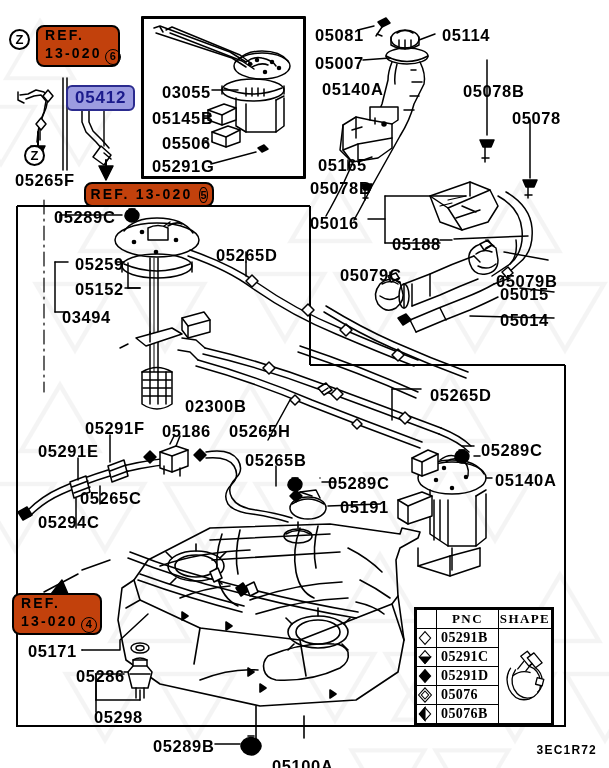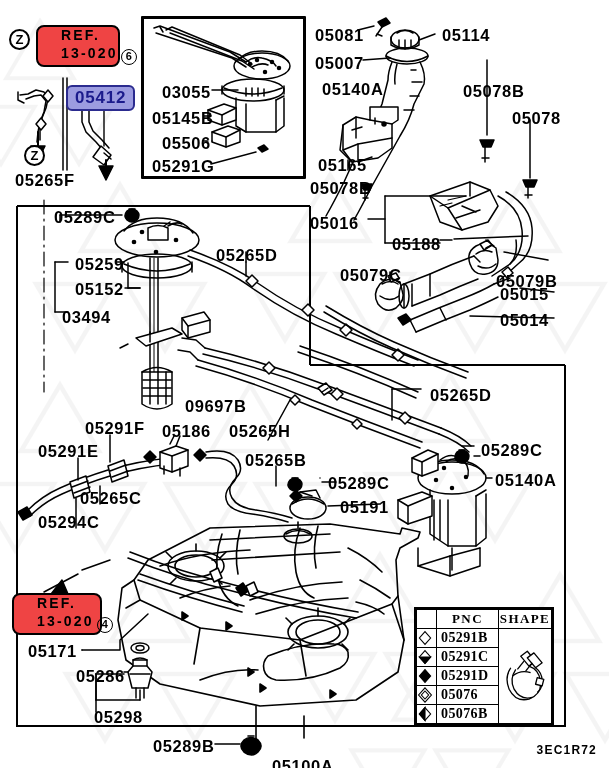--- a/index.html
+++ b/index.html
@@ -17,23 +17,23 @@
        font-family:"Liberation Sans","DejaVu Sans",sans-serif;}
 
   
   .hl{position:absolute;background:#9c9ce0;border:2px solid #2b2b8f;
       color:#1b1b8c;font-size:17px;font-weight:700;letter-spacing:.8px;
       padding:2px 7px 3px 7px;line-height:1;white-space:nowrap;
       box-sizing:border-box;}
 
   
   .refbox{position:absolute;border:2px solid #000;border-radius:8px;
-          background:#ef4444;box-sizing:border-box;
+          background:#c2410c;box-sizing:border-box;
           display:flex;flex-direction:column;justify-content:center;
-          padding:2px 23px;}
+          padding:2px 7px;}
   .refbox .rline{font-size:14px;font-weight:700;letter-spacing:2.2px;
                  line-height:1.25;white-space:nowrap;
                  font-family:"Liberation Sans","DejaVu Sans",sans-serif;}
   .refbox.onerow{flex-direction:row;align-items:center;gap:4px;}
 
   
   .circ{display:inline-flex;align-items:center;justify-content:center;
         width:16px;height:16px;border:1.6px solid #000;border-radius:50%;
         font-size:11px;font-weight:700;letter-spacing:0;vertical-align:-2px;
         margin-left:3px;box-sizing:border-box;}
@@ -608,20 +608,24 @@
 
   <div class="refbox" style="left:36px;top:25px;width:84px;height:42px;">
     <div class="rline">REF.</div>
     <div class="rline">
       <span>13-020</span><span class="circ">6</span>
     </div>
   </div>
 
   <div class="zmark" style="left:24px;top:145px;">Z</div>
 
+  <div class="refbox onerow" style="left:84px;top:182px;width:130px;height:25px;">
+    <div class="rline">REF. 13-020</div>
+    <span class="circ">5</span>
+  </div>
 
   <div class="refbox" style="left:12px;top:593px;width:90px;height:42px;">
     <div class="rline">REF.</div>
     <div class="rline">
       <span>13-020</span><span class="circ">4</span>
     </div>
   </div>
 
   <div id="labels-layer">
       <div class="hl" style="left: 66px; top: 85px; border-radius: 6px;">05412</div>
@@ -642,21 +646,21 @@
       <div class="lbl" style="left: 392px; top: 236px;">05188</div>
       <div class="lbl" style="left: 496px; top: 273px;">05079B</div>
       <div class="lbl" style="left: 340px; top: 267px;">05079C</div>
       <div class="lbl" style="left: 500px; top: 286px;">05015</div>
       <div class="lbl" style="left: 500px; top: 312px;">05014</div>
       <div class="lbl" style="left: 54px; top: 209px;">05289C</div>
       <div class="lbl" style="left: 75px; top: 256px;">05259</div>
       <div class="lbl" style="left: 75px; top: 281px;">05152</div>
       <div class="lbl" style="left: 62px; top: 309px;">03494</div>
       <div class="lbl" style="left: 216px; top: 247px;">05265D</div>
-      <div class="lbl" style="left: 185px; top: 398px;">09697B</div>
+      <div class="lbl" style="left: 185px; top: 398px;">02300B</div>
       <div class="lbl" style="left: 430px; top: 387px;">05265D</div>
       <div class="lbl" style="left: 85px; top: 420px;">05291F</div>
       <div class="lbl" style="left: 162px; top: 423px;">05186</div>
       <div class="lbl" style="left: 229px; top: 423px;">05265H</div>
       <div class="lbl" style="left: 38px; top: 443px;">05291E</div>
       <div class="lbl" style="left: 245px; top: 452px;">05265B</div>
       <div class="lbl" style="left: 481px; top: 442px;">05289C</div>
       <div class="lbl" style="left: 328px; top: 475px;">05289C</div>
       <div class="lbl" style="left: 495px; top: 472px;">05140A</div>
       <div class="lbl" style="left: 80px; top: 490px;">05265C</div>

